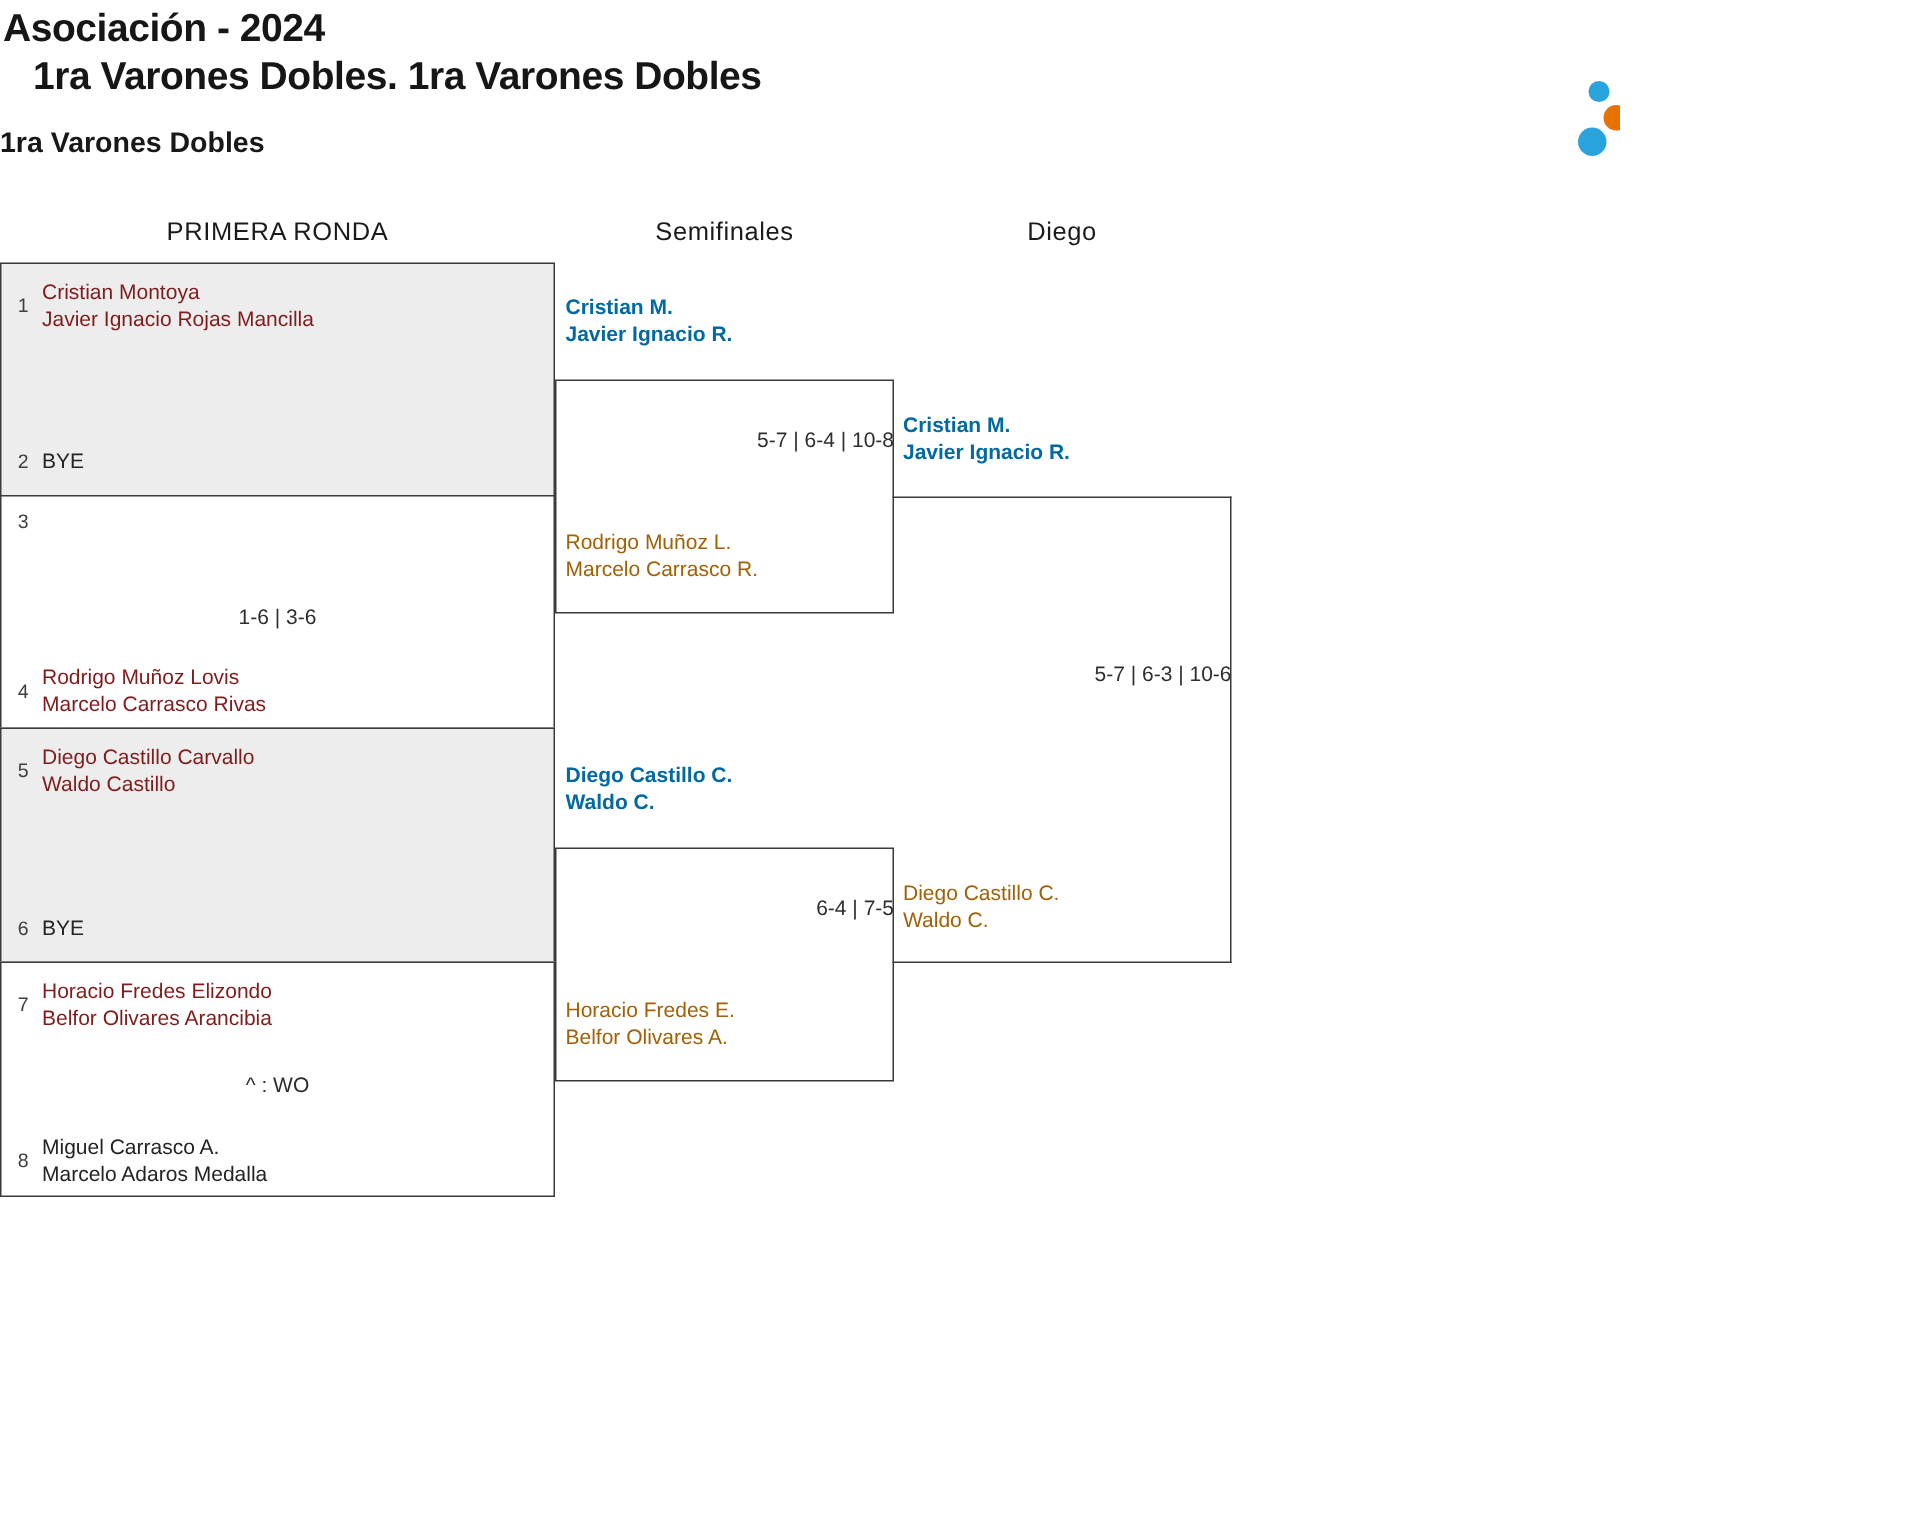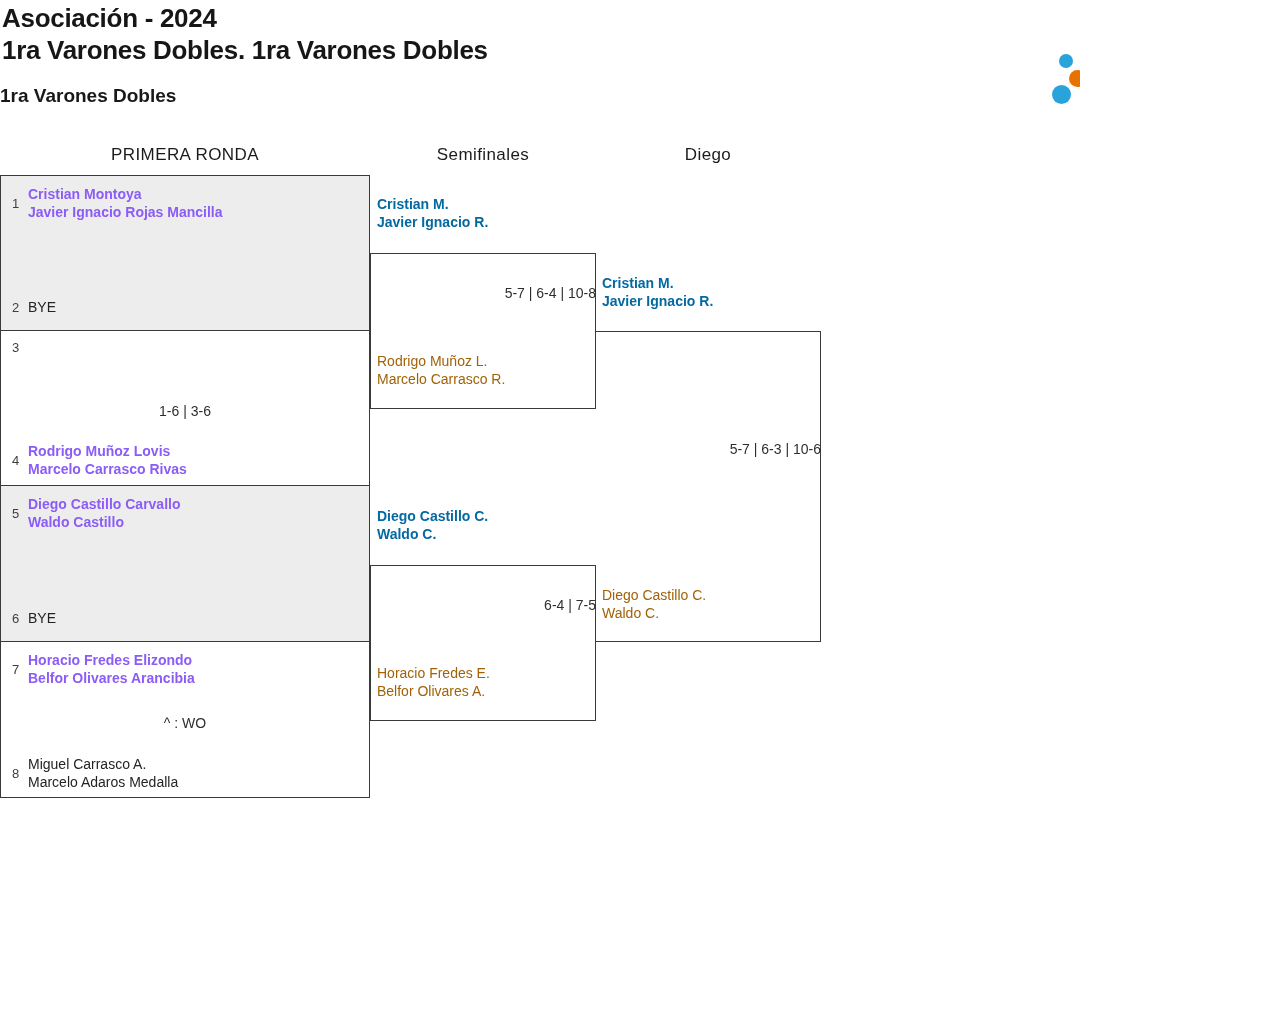--- a/index.html
+++ b/index.html
@@ -6,21 +6,21 @@
   .canvas{
     position:relative;width:1080px;height:1016px;background:#ffffff;
     font-family:"Liberation Sans",sans-serif;color:#1d1d1d;overflow:hidden;
   }
   
   .page-title,.page-subtitle{
     position:absolute;left:2px;font-size:26px;line-height:30px;
     font-weight:600;color:#161616;letter-spacing:-0.3px;white-space:nowrap;
   }
   .page-title{top:3px;}
-  .page-subtitle{top:35px;}
+  .page-subtitle{top:35px;margin-left:20px;}
   
   .logo{position:absolute;left:1045px;top:4px;width:228px;height:66px;text-decoration:none;display:block;margin-top:42px;}
   .logo-mark{position:absolute;left:0;top:0;width:62px;height:64px;display:block;}
   .logo-mark i{position:absolute;border-radius:50%;display:block;}
   .c-green-big   {left:35px;top:5px;width:23px;height:23px;background:#76b82a;}
   .c-blue-small  {left:14px;top:8px;width:14px;height:14px;background:#29a3dc;}
   .c-orange      {left:24px;top:24px;width:17px;height:17px;background:#e87200;}
   .c-blue-big    {left:7px;top:39px;width:19px;height:19px;background:#29a3dc;}
   .c-green-small {left:39px;top:43px;width:13px;height:13px;background:#76b82a;}
   .logo-text{
@@ -53,21 +53,21 @@
   
   .entrant{
     position:absolute;left:8px;right:8px;display:flex;align-items:center;gap:6px;
   }
   .entrant.top{top:9px;}
   .entrant.bottom{bottom:7px;}
   .entrant.bottom.bye{bottom:14px;}
   .seed{width:13px;flex:none;font-size:13px;color:#3f3f3f;text-align:center;}
   .names{font-size:14px;line-height:18px;color:#242424;}
   .names span{display:block;white-space:nowrap;}
-  .names.winner{font-weight:700;color:#8b5cf6;}
+  .names.winner{font-weight:400;color:#7f1d1d;}
   .score{
     position:absolute;left:0;right:0;text-align:center;
     font-size:14px;line-height:16px;color:#2e2e2e;
   }
   .pair{position:absolute;font-size:14px;line-height:18px;color:#a16207;}
   .pair span{display:block;white-space:nowrap;}
   .pair.winner{font-weight:700;color:#0369a1;}
   .score-float{
     position:absolute;text-align:right;font-size:14px;line-height:16px;color:#2e2e2e;
   }

